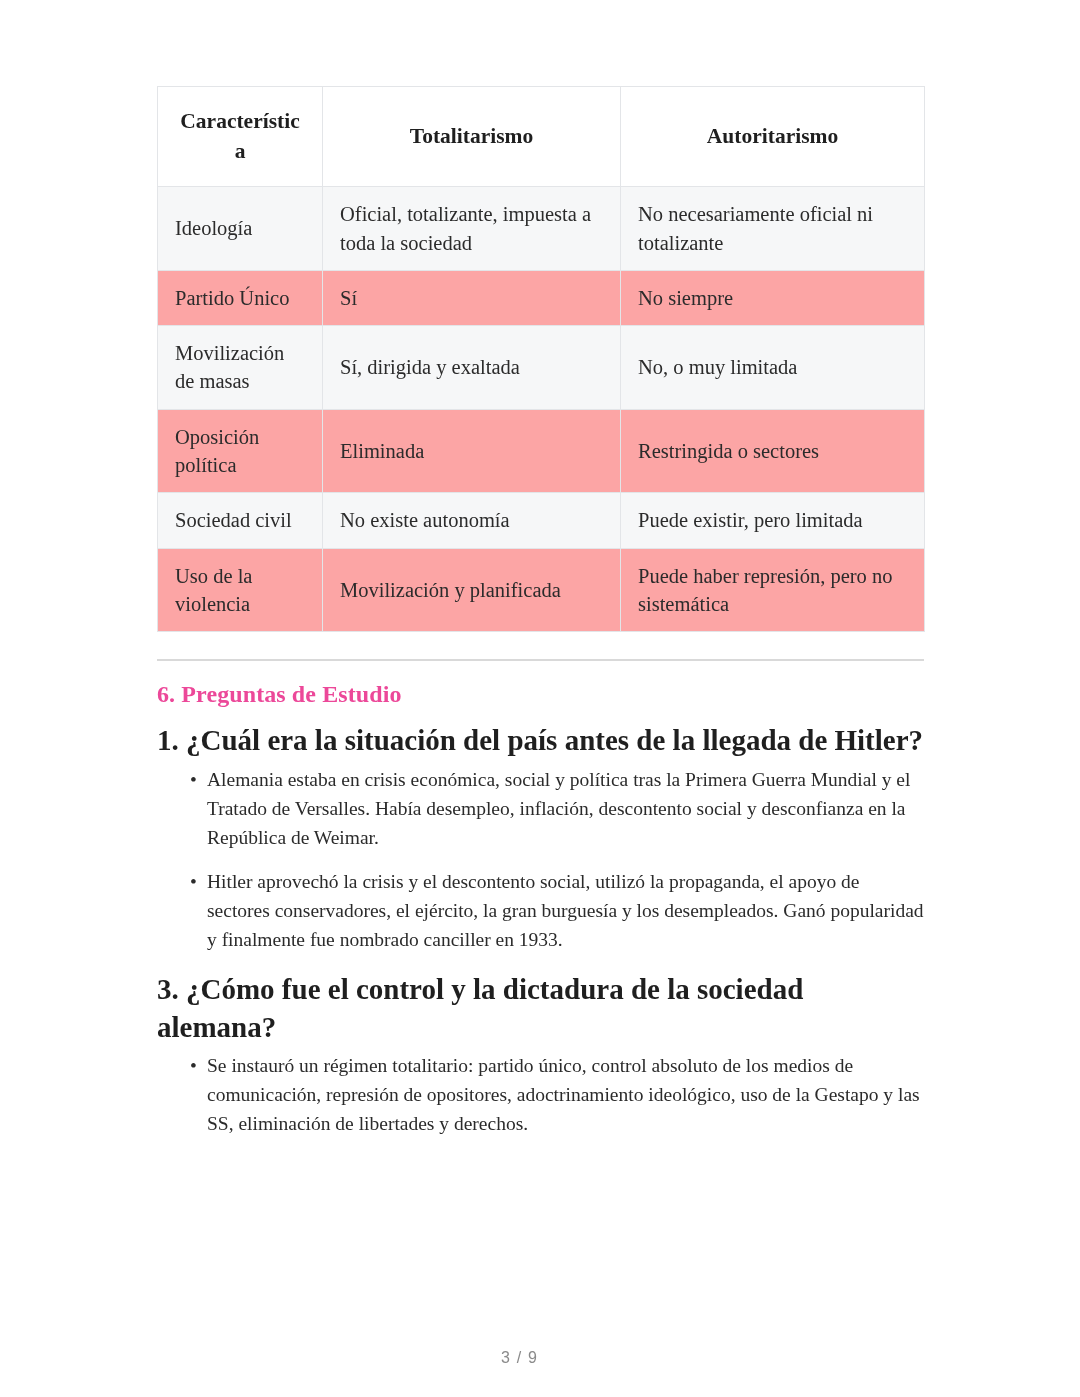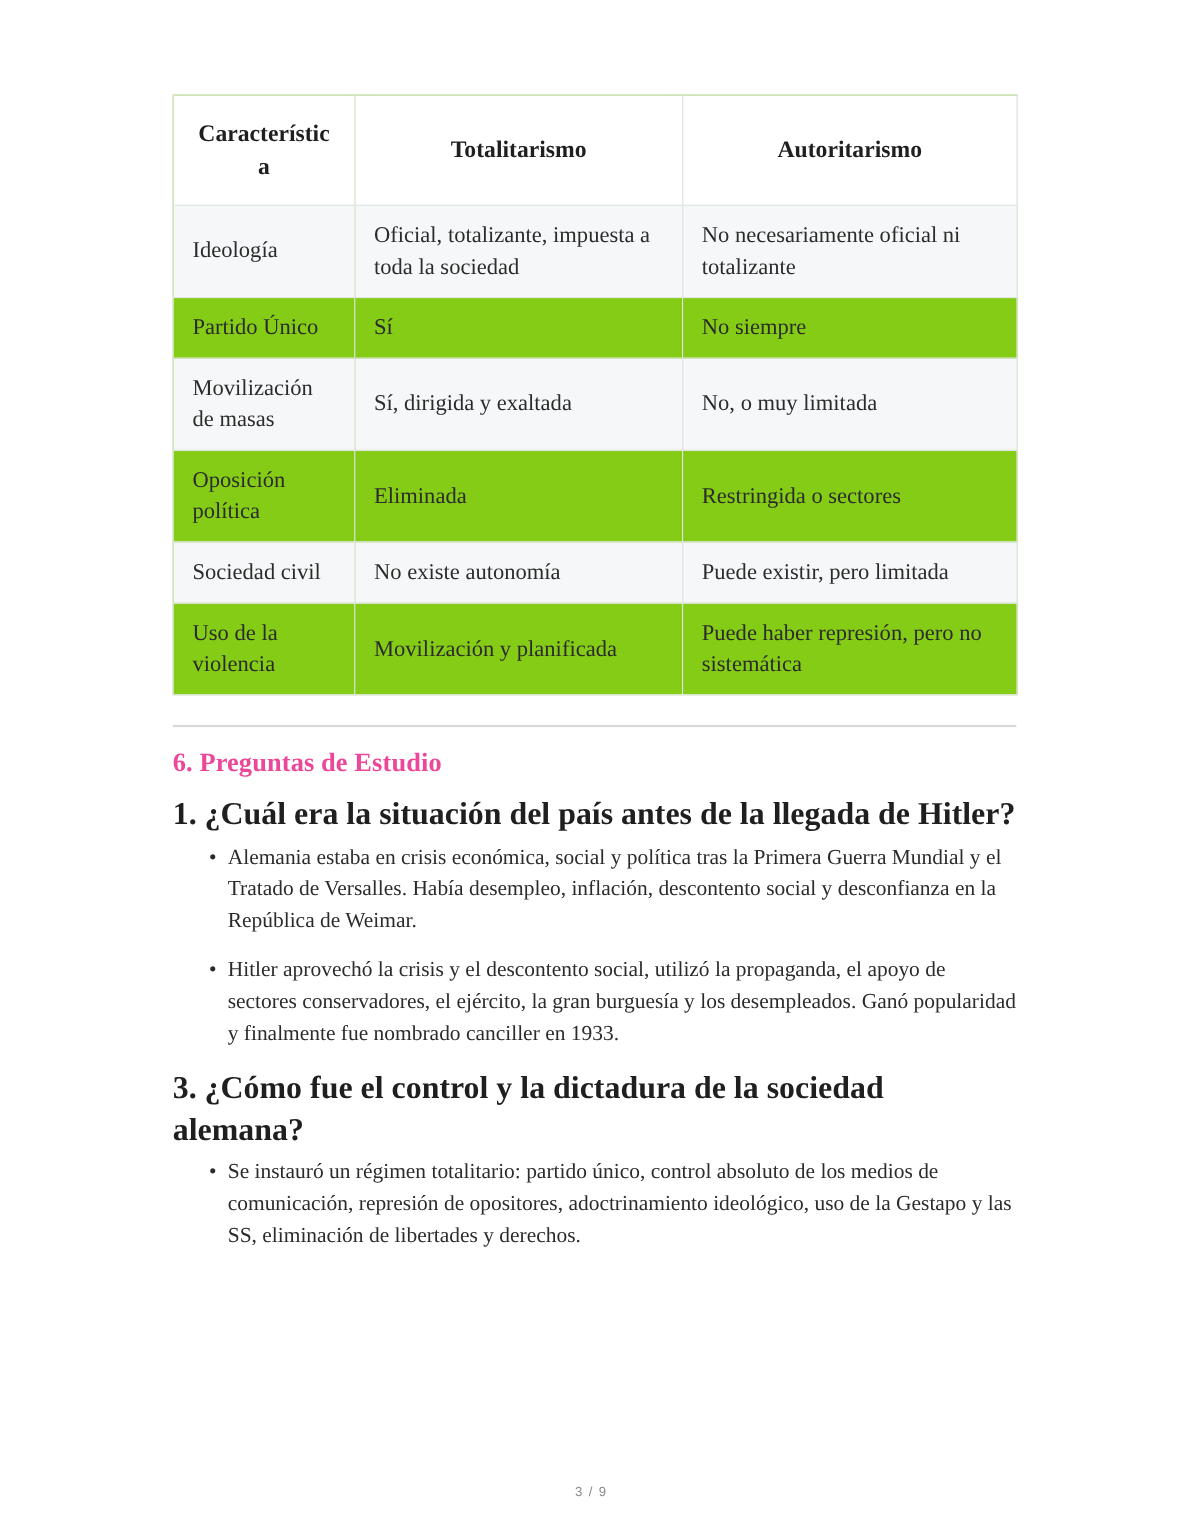--- a/index.html
+++ b/index.html
@@ -29,21 +29,21 @@
     left: 157px;
     top: 86px;
     width: 767px;
   }
 
   
   table.compare {
     width: 767px;
     border-collapse: collapse;
     table-layout: fixed;
-    background: #84cc16;
+    background: #fca5a5;
   }
   table.compare col.c1 { width: 165px; }
   table.compare col.c2 { width: 298px; }
   table.compare col.c3 { width: 304px; }
 
   table.compare th,
   table.compare td {
     border: 1px solid #e3e5e8;
     padding: 13px 17px;
     vertical-align: middle;
@@ -121,26 +121,26 @@
     left: 33px;
     top: 0;
     font-size: 19.5px;
     line-height: 1.48;
     color: #2b2b2b;
   }
 
   
   .footer {
     position: absolute;
-    left: 18px;
+    left: 0;
     top: 1349px;
     width: 1039px;
     text-align: center;
     font-family: "Liberation Sans", "DejaVu Sans", sans-serif;
-    font-size: 12px;
+    font-size: 16px;
     letter-spacing: 1.2px;
     color: #8a8a8a;
   }
 </style>
 </head>
 <body>
 
 <div class="page">
 
   <div class="content">

